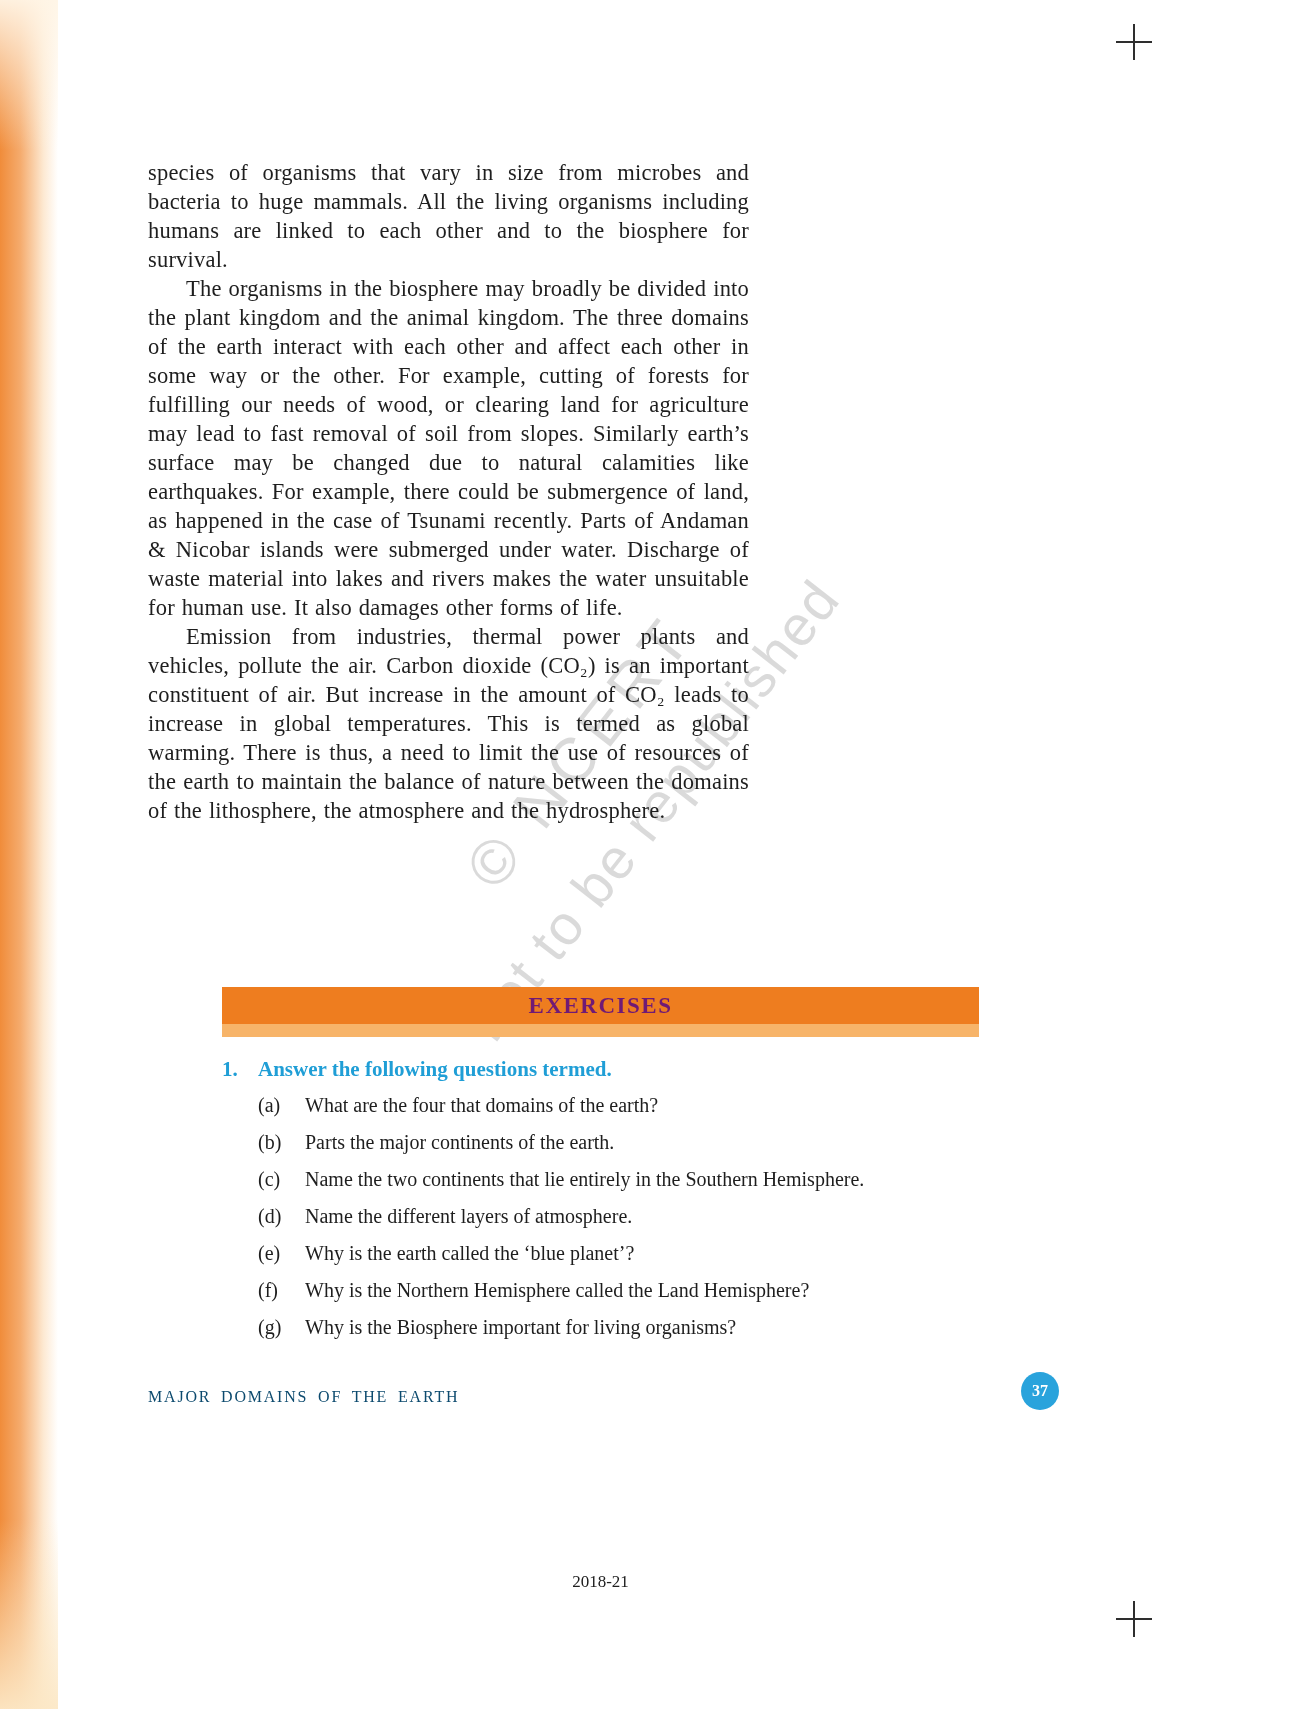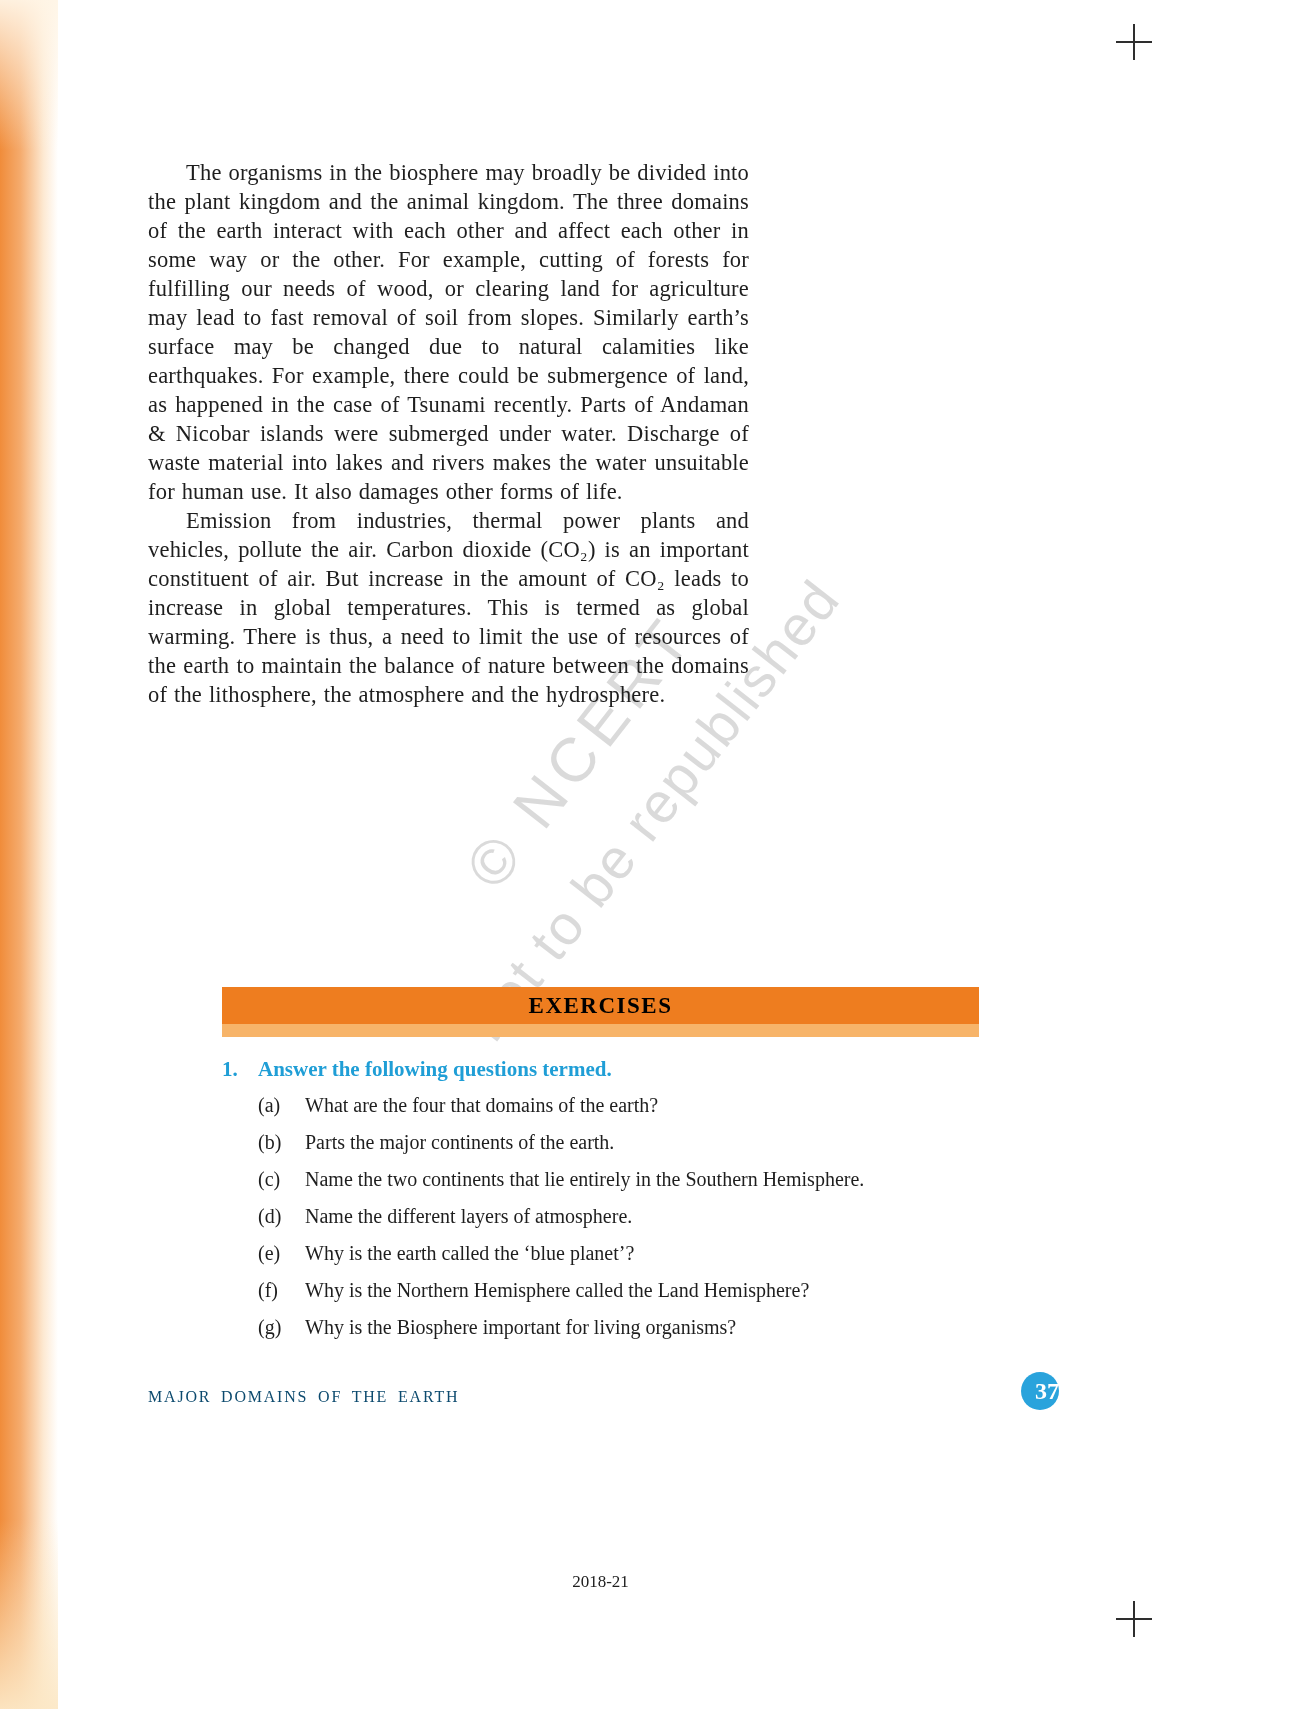--- a/index.html
+++ b/index.html
@@ -50,21 +50,21 @@
     z-index:2;
   }
   .para{margin:0;}
   .para.indent{text-indent:38px;}
 
   
   .exercises{position:absolute;left:0;top:0;width:1312px;z-index:2;}
   .banner{position:absolute;left:222px;top:987px;width:757px;}
   .banner-main{
     height:37px;line-height:37px;background:#ee7d1f;
-    color:#000000;text-align:center;
+    color:#701a75;text-align:center;
     font-weight:bold;font-size:23px;letter-spacing:1.5px;
   }
   .banner-sub{height:13px;background:#f7b469;}
 
   .q1-head{
     position:absolute;left:222px;top:1057px;width:780px;
     display:flex;color:#1f9ed6;font-weight:bold;font-size:21px;
   }
   .q1-head .q-num{width:36px;flex:0 0 36px;}
 
@@ -78,21 +78,21 @@
 
   
   .footer-left{
     position:absolute;left:148px;top:1388px;
     color:#0c4a6e;font-size:16px;letter-spacing:1.8px;word-spacing:4px;
     z-index:2;
   }
   .page-badge{
     position:absolute;left:1021px;top:1372px;width:38px;height:38px;
     border-radius:50%;background:#29a3dc;color:#ffffff;
-    font-weight:bold;font-size:24px;line-height:38px;text-align:right;
+    font-weight:bold;font-size:16px;line-height:38px;text-align:center;
     z-index:2;
   }
   .year{
     position:absolute;left:148px;top:1572px;width:905px;
     text-align:center;font-size:17px;color:#1e1e1e;z-index:2;
   }
 </style>
 </head>
 <body>
 
@@ -104,20 +104,21 @@
 
   <div class="crop-mark tr"></div>
   <div class="crop-mark br"></div>
 
   <div class="watermark">
     <div class="wm-line1">© NCERT</div>
     <div class="wm-line2">not to be republished</div>
   </div>
 
   <main class="content">
+    <p class="para">species of organisms that vary in size from microbes and bacteria to huge mammals. All the living organisms including humans are linked to each other and to the biosphere for survival.</p>
     <p class="para indent">The organisms in the biosphere may broadly be divided into the plant kingdom and the animal kingdom. The three domains of the earth interact with each other and affect each other in some way or the other. For example, cutting of forests for fulfilling our needs of wood, or clearing land for agriculture may lead to fast removal of soil from slopes. Similarly earth’s surface may be changed due to natural calamities like earthquakes. For example, there could be submergence of land, as happened in the case of Tsunami recently. Parts of Andaman &amp; Nicobar islands were submerged under water. Discharge of waste material into lakes and rivers makes the water unsuitable for human use. It also damages other forms of life.</p>
     <p class="para indent">Emission from industries, thermal power plants and vehicles, pollute the air. Carbon dioxide (CO₂) is an important constituent of air. But increase in the amount of CO₂ leads to increase in global temperatures. This is termed as global warming. There is thus, a need to limit the use of resources of the earth to maintain the balance of nature between the domains of the lithosphere, the atmosphere and the hydrosphere.</p>
   </main>
 
   <section class="exercises">
 
     <div class="banner">
       <div class="banner-main">EXERCISES</div>
       <div class="banner-sub"></div>
     </div>

